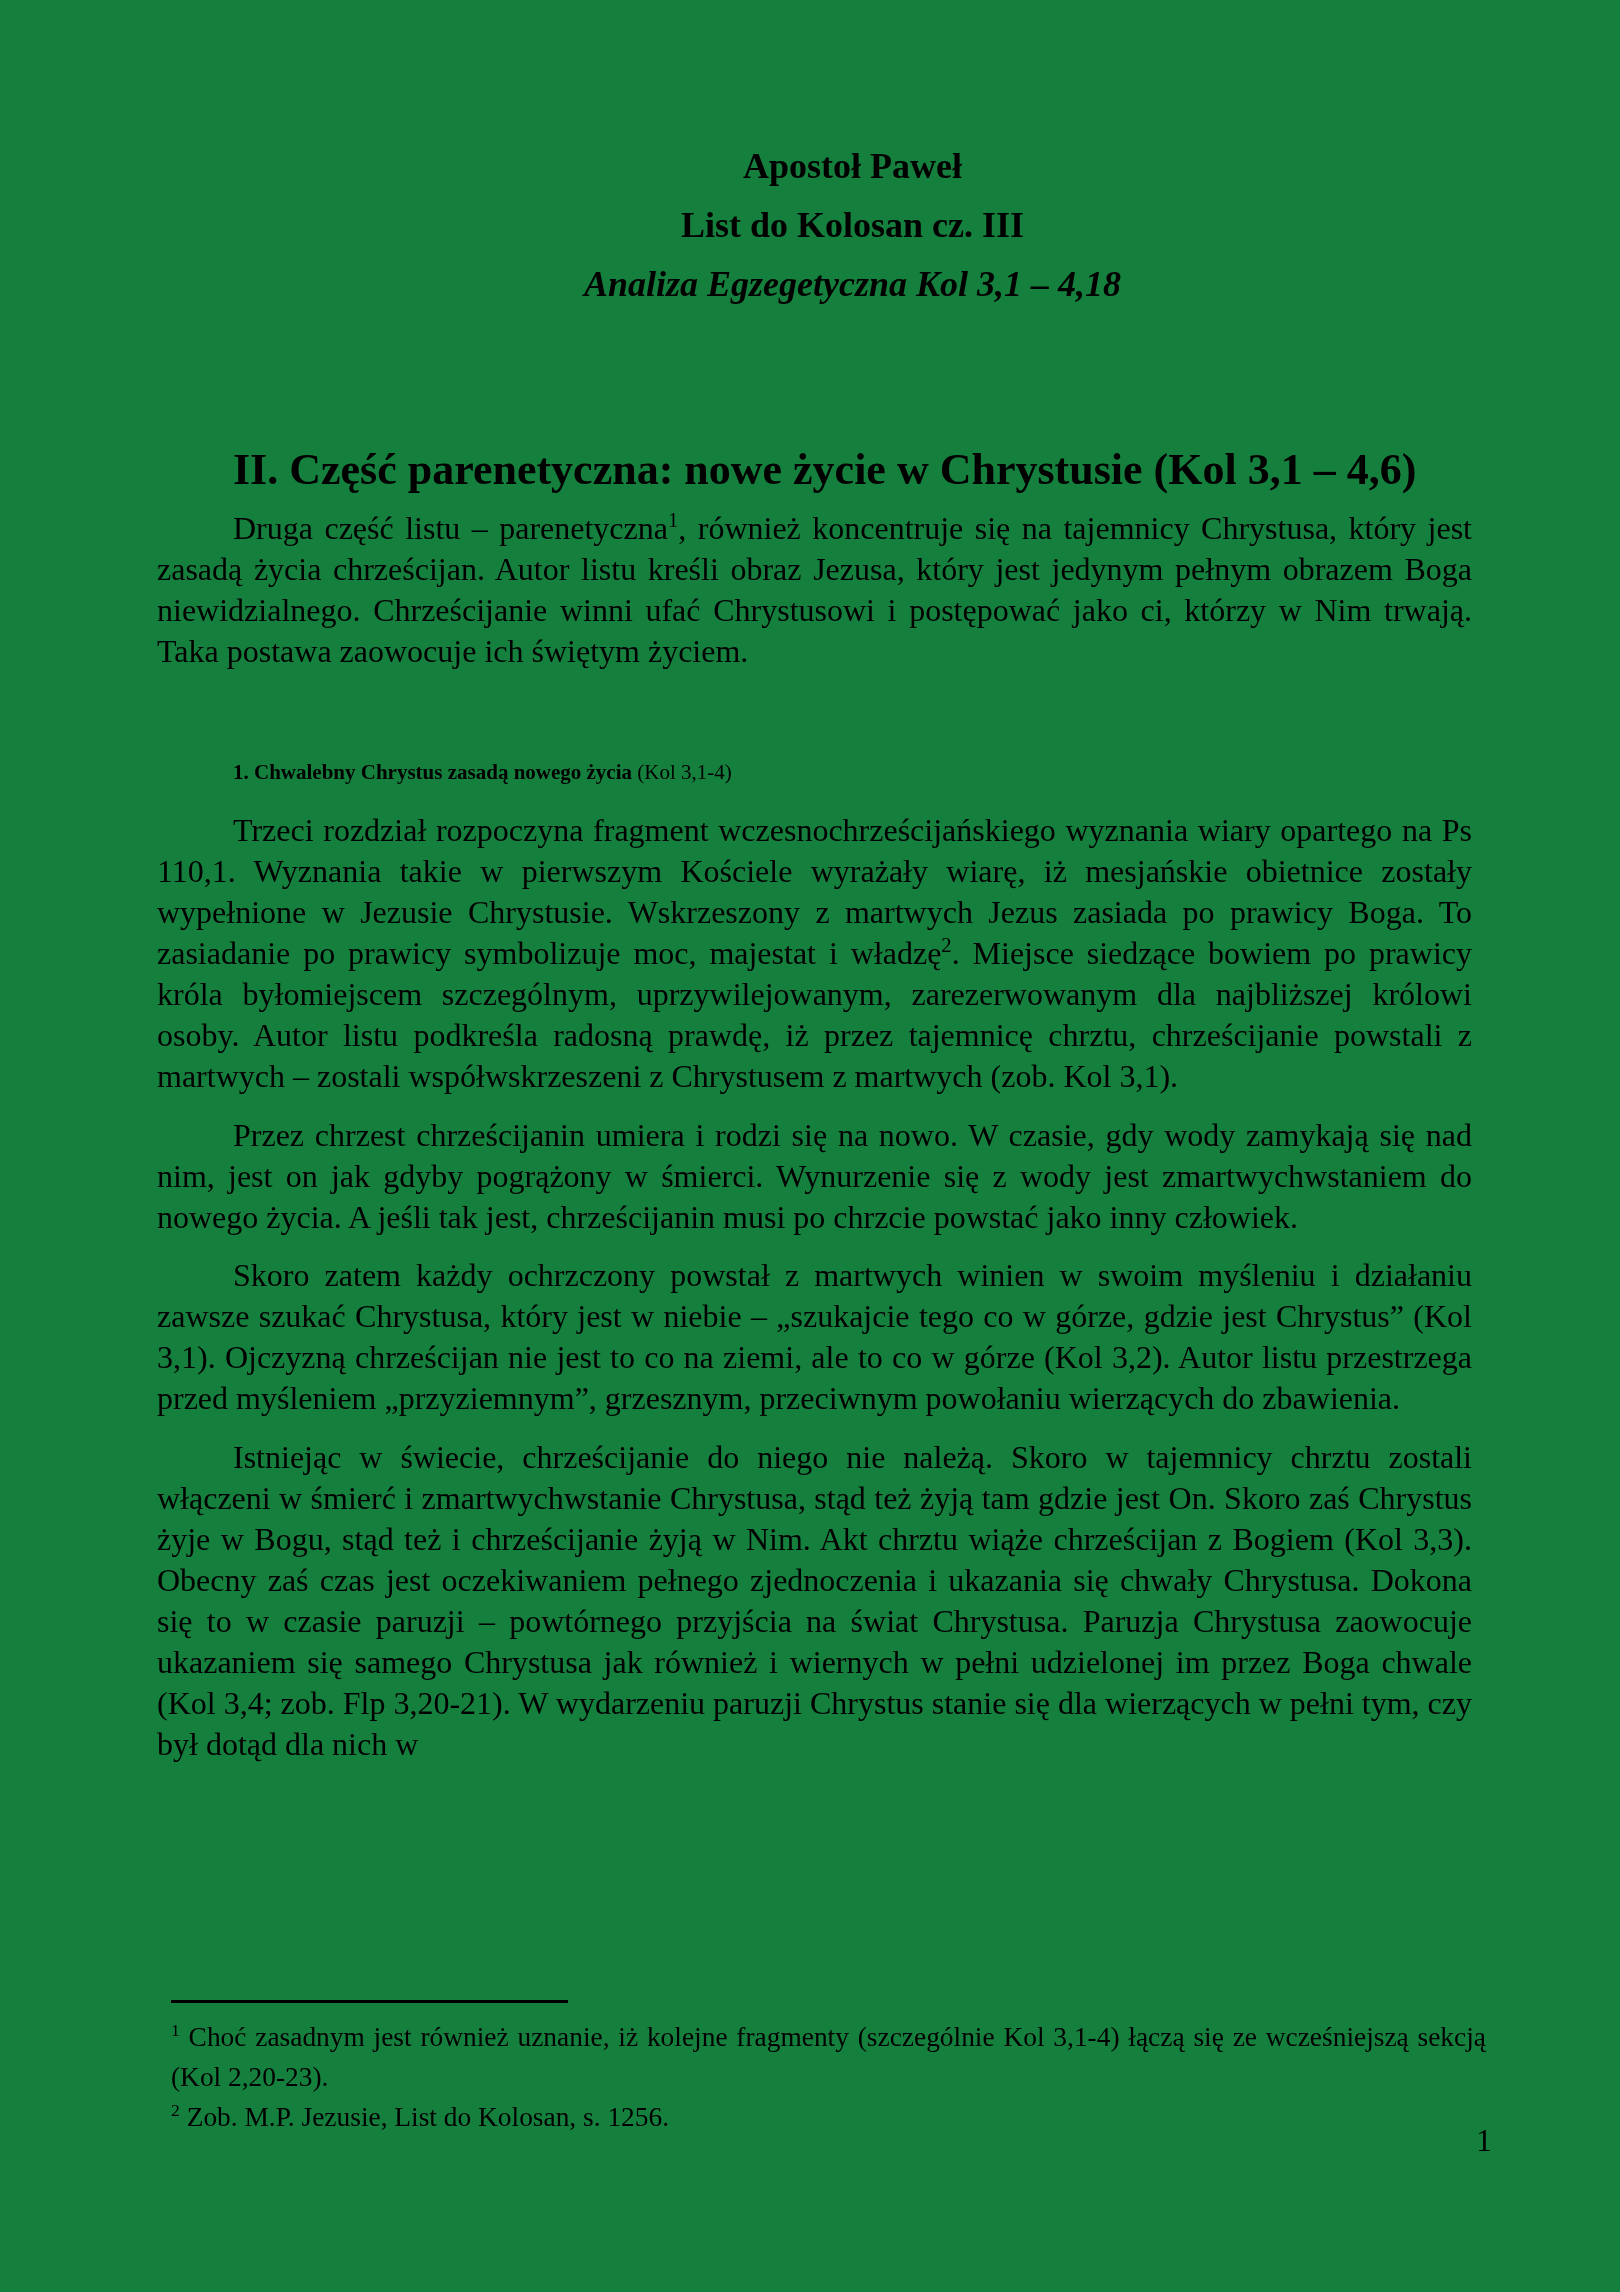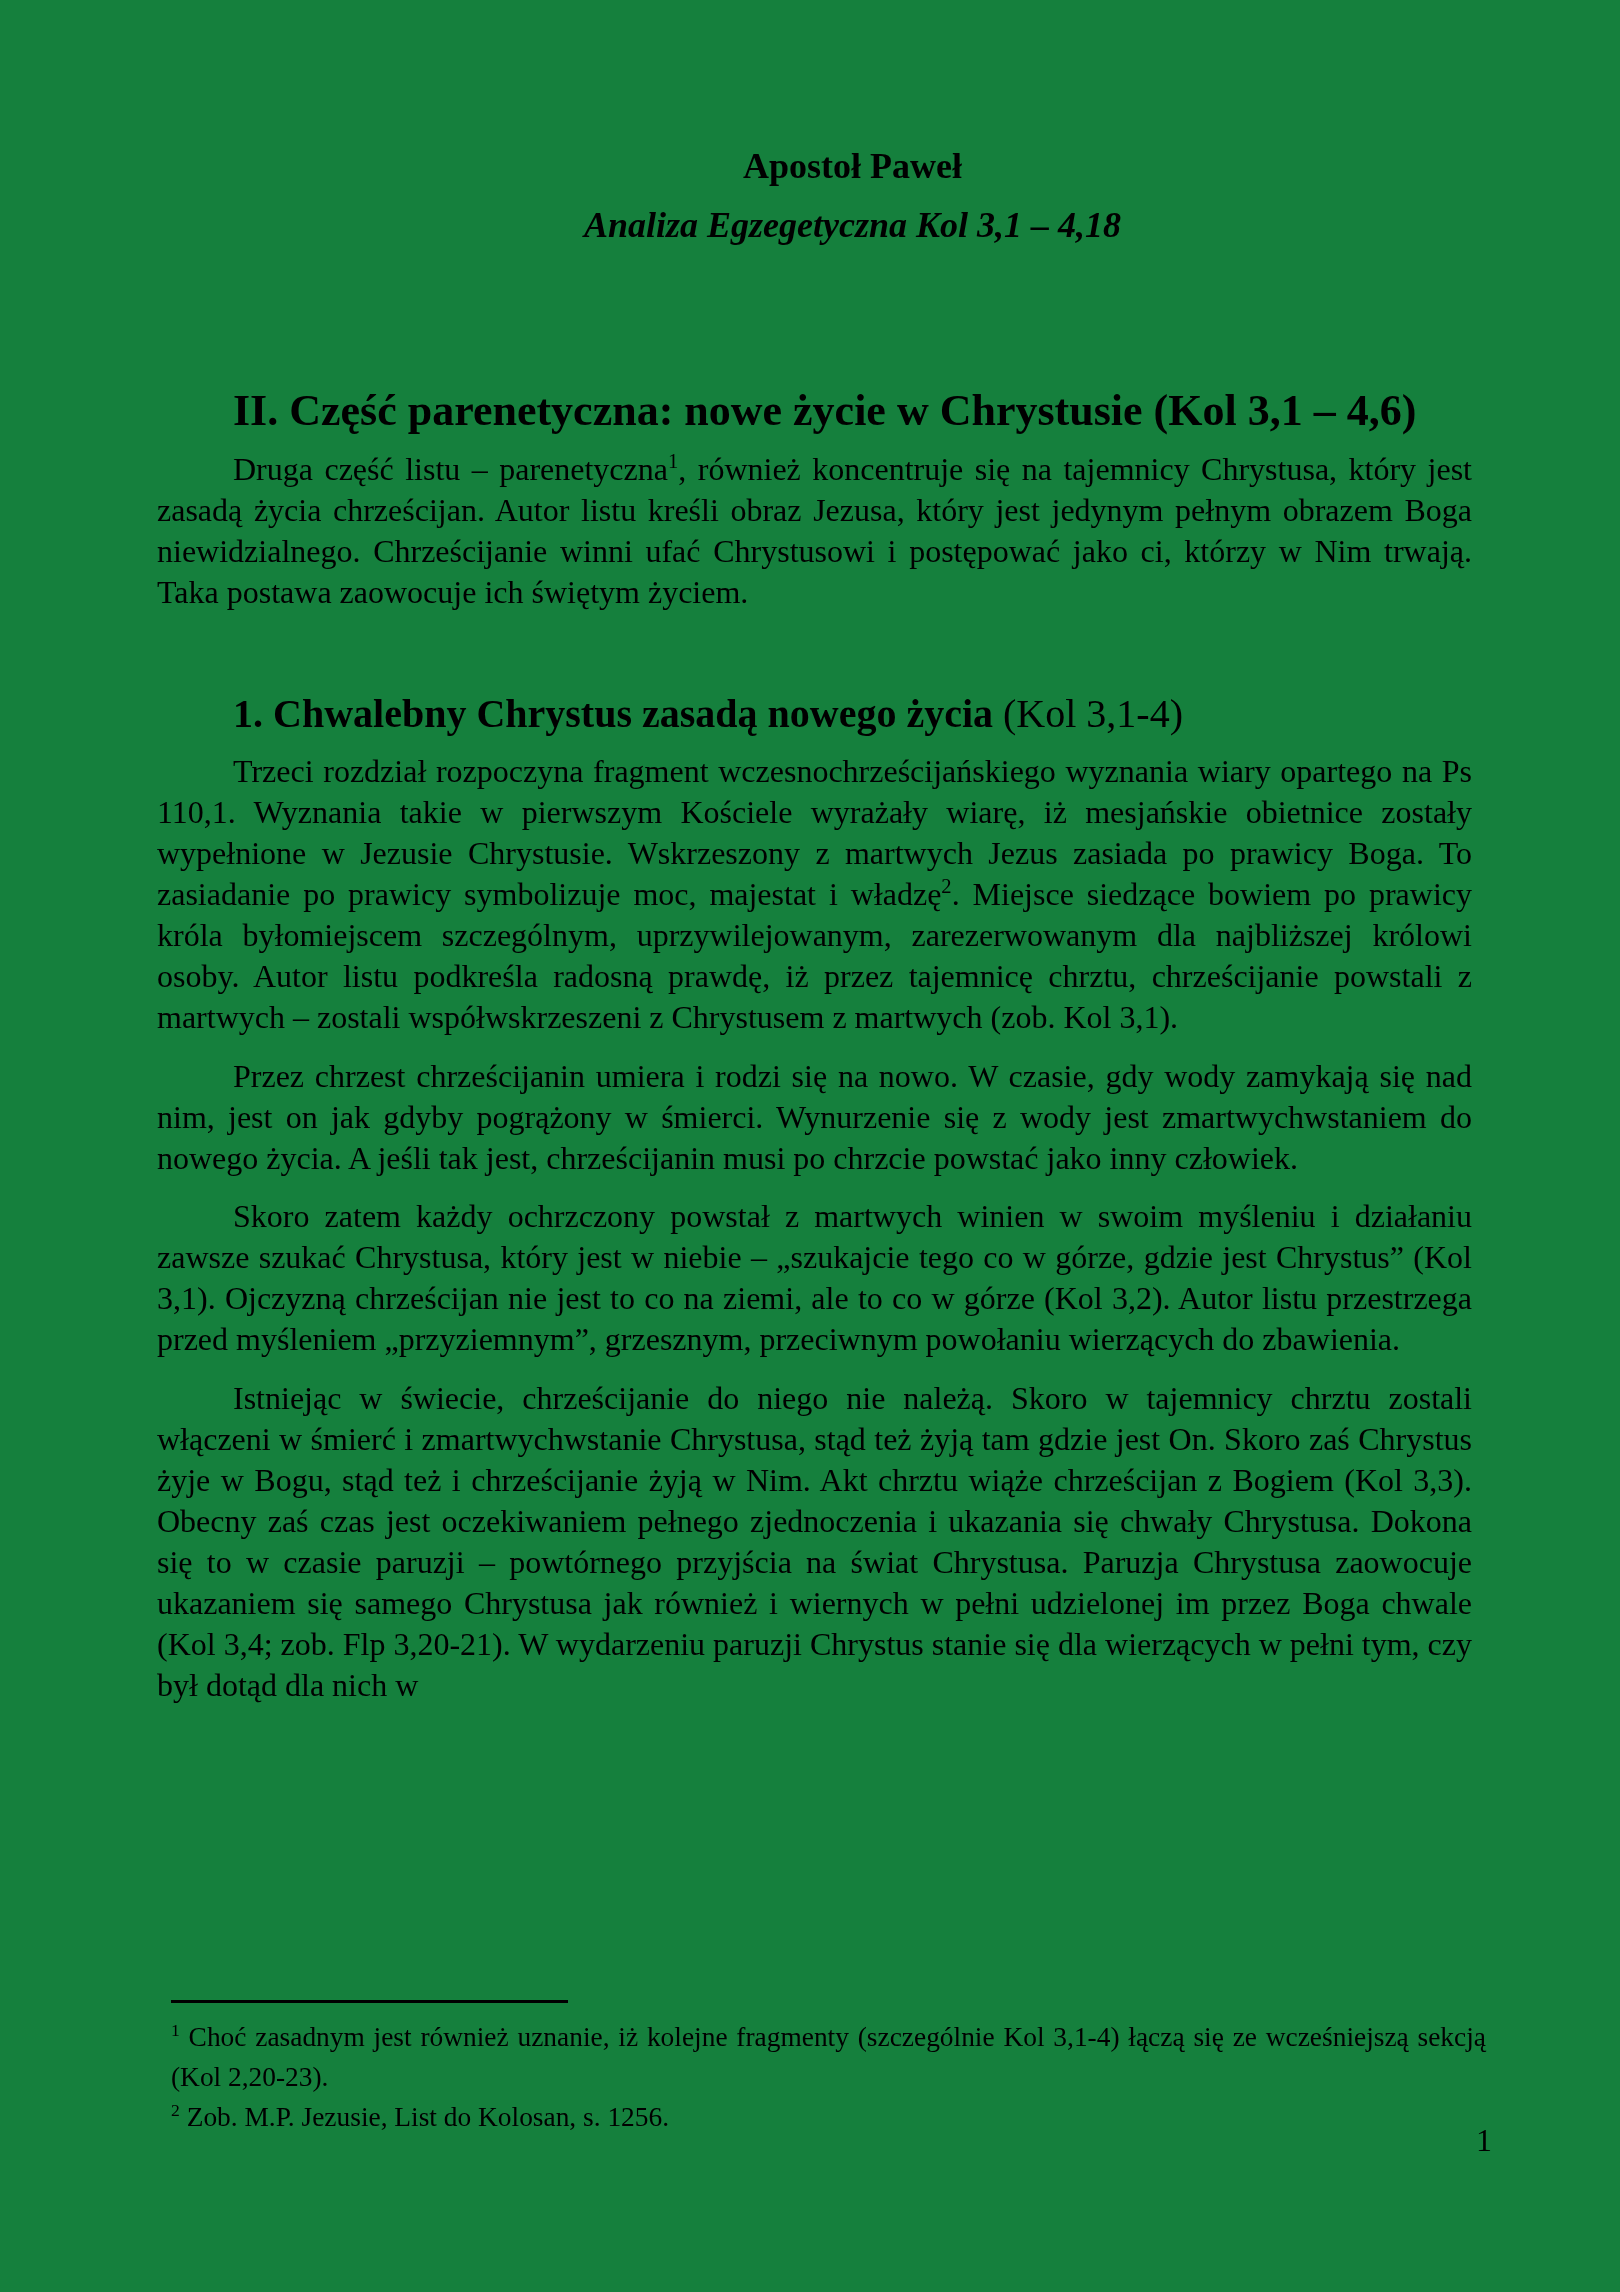--- a/index.html
+++ b/index.html
@@ -38,21 +38,21 @@
   }
   
   .h-section {
     margin: 135px 0 0 76px;
     font-size: 44px;
     font-weight: bold;
     line-height: 41px;
   }
   .h-sub {
     margin: 80px 0 0 76px;
-    font-size: 40px;
+    font-size: 21px;
     line-height: 41px;
   }
   .h-sub .bold-part { font-weight: bold; }
   .h-sub .normal-part { font-weight: normal; }
   
   .body-p {
     margin: 17.6px 0 0 0;
     font-size: 32px;
     line-height: 41px;
     text-align: justify;
@@ -99,20 +99,21 @@
 </style>
 </head>
 <body>
 
 <div class="page">
 
   <div class="content">
 
     <div class="title-block">
       <p>Apostoł Paweł</p>
+      <p>List do Kolosan cz. III</p>
       <p class="italic-line">Analiza Egzegetyczna Kol 3,1 – 4,18</p>
     </div>
 
     <p class="h-section">II. Część parenetyczna: nowe życie w Chrystusie (Kol 3,1 – 4,6)</p>
 
     <p class="body-p"><span>Druga część listu – parenetyczna</span><sup class="fn-ref">1</sup><span>, również koncentruje się na tajemnicy Chrystusa, który jest zasadą życia chrześcijan. Autor listu kreśli obraz Jezusa, który jest jedynym pełnym obrazem Boga niewidzialnego. Chrześcijanie winni ufać Chrystusowi i postępować jako ci, którzy w Nim trwają. Taka postawa zaowocuje ich świętym życiem.</span></p>
 
     <p class="h-sub"><span class="bold-part">1. Chwalebny Chrystus zasadą nowego życia</span><span class="normal-part"> (Kol 3,1-4)</span></p>
 
     <p class="body-p"><span>Trzeci rozdział rozpoczyna fragment wczesnochrześcijańskiego wyznania wiary opartego na Ps 110,1. Wyznania takie w pierwszym Kościele wyrażały wiarę, iż mesjańskie obietnice zostały wypełnione w Jezusie Chrystusie. Wskrzeszony z martwych Jezus zasiada po prawicy Boga. To zasiadanie po prawicy symbolizuje moc, majestat i władzę</span><sup class="fn-ref">2</sup><span>. Miejsce siedzące bowiem po prawicy króla byłomiejscem szczególnym, uprzywilejowanym, zarezerwowanym dla najbliższej królowi osoby. Autor listu podkreśla radosną prawdę, iż przez tajemnicę chrztu, chrześcijanie powstali z martwych – zostali współwskrzeszeni z Chrystusem z martwych (zob. Kol 3,1).</span></p>

